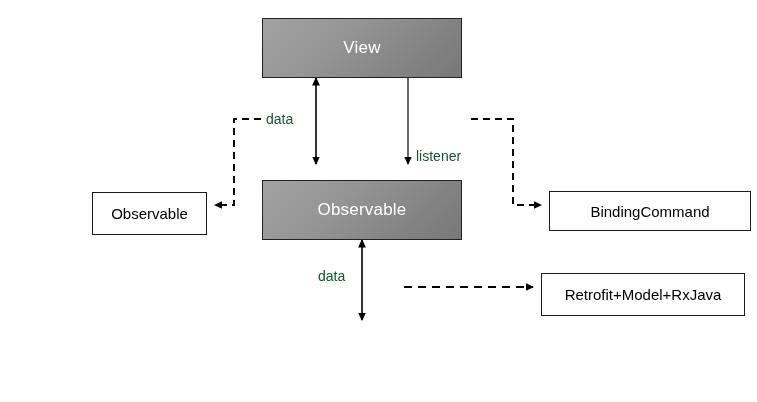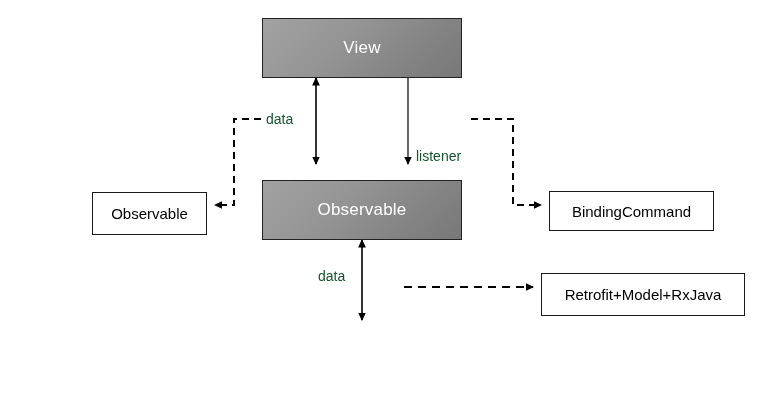--- a/index.html
+++ b/index.html
@@ -91,21 +91,21 @@
 
   <div class="node shaded" style="left:262px; top:172px; width:200px; height:60px;">
     <span>Observable</span>
   </div>
 
 
   <div class="node plain" style="left:92px; top:184px; width:115px; height:43px;">
     <span>Observable</span>
   </div>
 
-  <div class="node plain" style="left:549px; top:183px; width:165px; height:40px;">
+  <div class="node plain" style="left:549px; top:183px; width:202px; height:40px;">
     <span>BindingCommand</span>
   </div>
 
   <div class="node plain" style="left:541px; top:265px; width:204px; height:43px;">
     <span>Retrofit+Model+RxJava</span>
   </div>
 
   <div class="edge-label" style="left:264px; top:111px;">data</div>
 
   <div class="edge-label" style="left:414px; top:111px;margin-top:37px;">listener</div>

